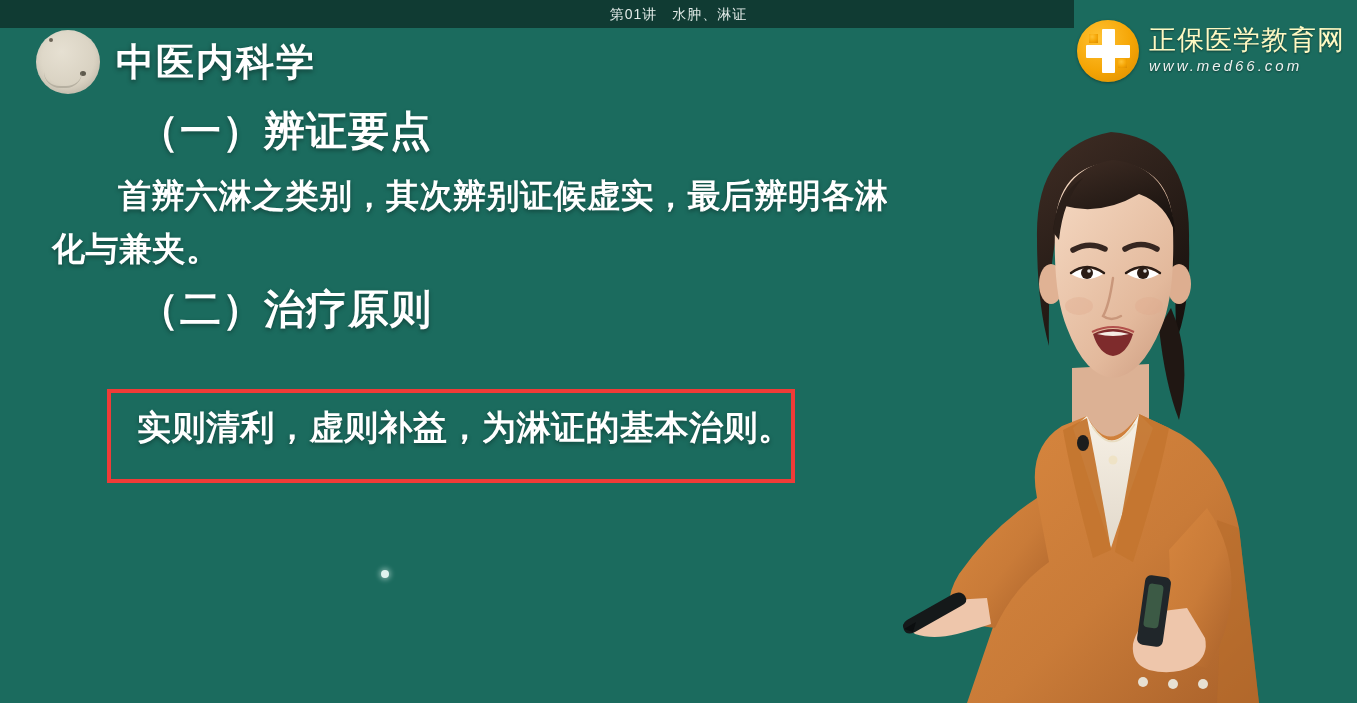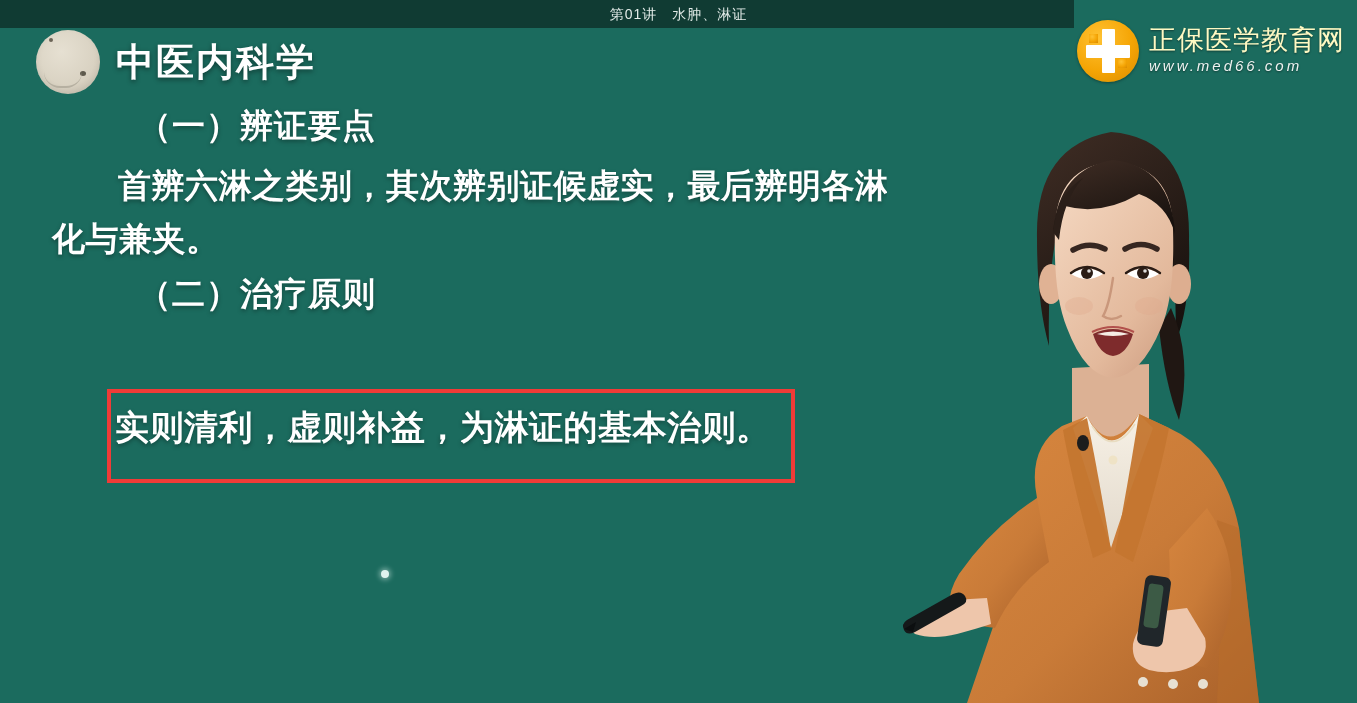--- a/index.html
+++ b/index.html
@@ -173,21 +173,21 @@
     color: #f3ef88;
     font-size: 33px;
     font-weight: bold;
     letter-spacing: 2px;
     margin: 0 0 6px 130px;
     text-shadow: 0 2px 4px rgba(0,0,0,.35);
     white-space: nowrap;
   }
   .h-sub {
     color: #ffffff;
-    font-size: 33px;
+    font-size: 41px;
     font-weight: bold;
     letter-spacing: 1px;
     margin: 0 0 4px 138px;
     text-shadow: 0 2px 4px rgba(0,0,0,.35);
     white-space: nowrap;
   }
   .para {
     color: #ffffff;
     font-size: 33px;
     font-weight: bold;
@@ -207,21 +207,21 @@
     width: 688px;
     height: 94px;
     border: 4px solid #f03b37;
     box-sizing: border-box;
     z-index: 12;
   }
   #highlight-text {
     position: absolute;
     left: 0; top: 12px;
     width: 688px;
-    padding-left: 4px;
+    padding-left: 26px;
     box-sizing: border-box;
     color: #ffffff;
     font-size: 34px;
     font-weight: bold;
     letter-spacing: 0.5px;
     text-shadow: 0 2px 4px rgba(0,0,0,.35);
     white-space: nowrap;
   }
 
   

